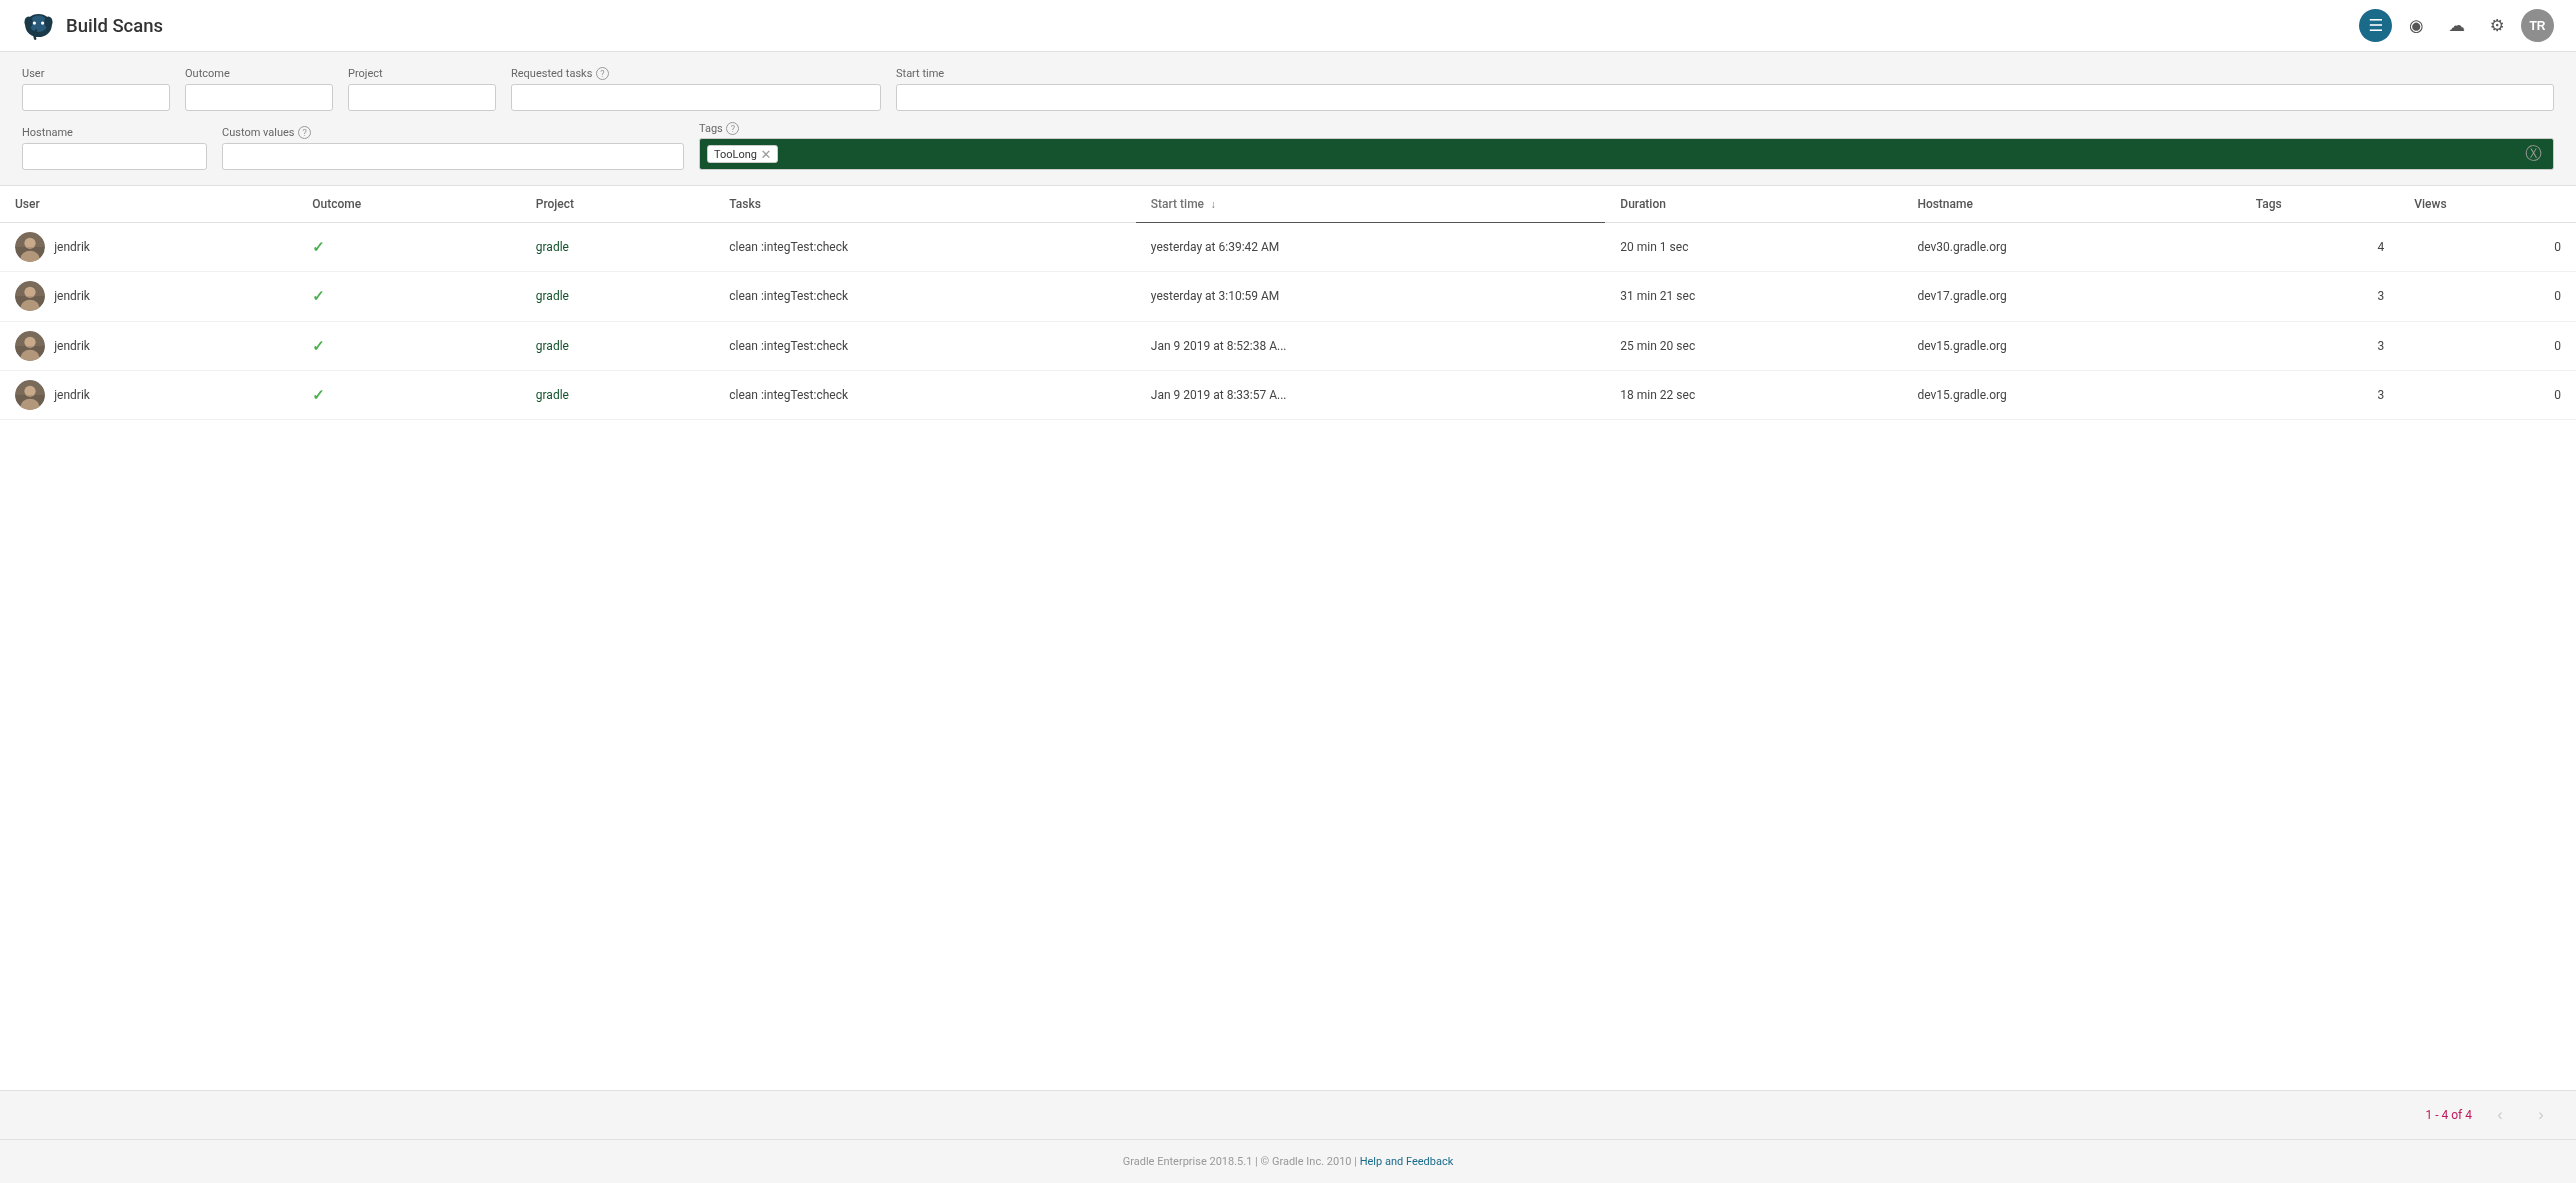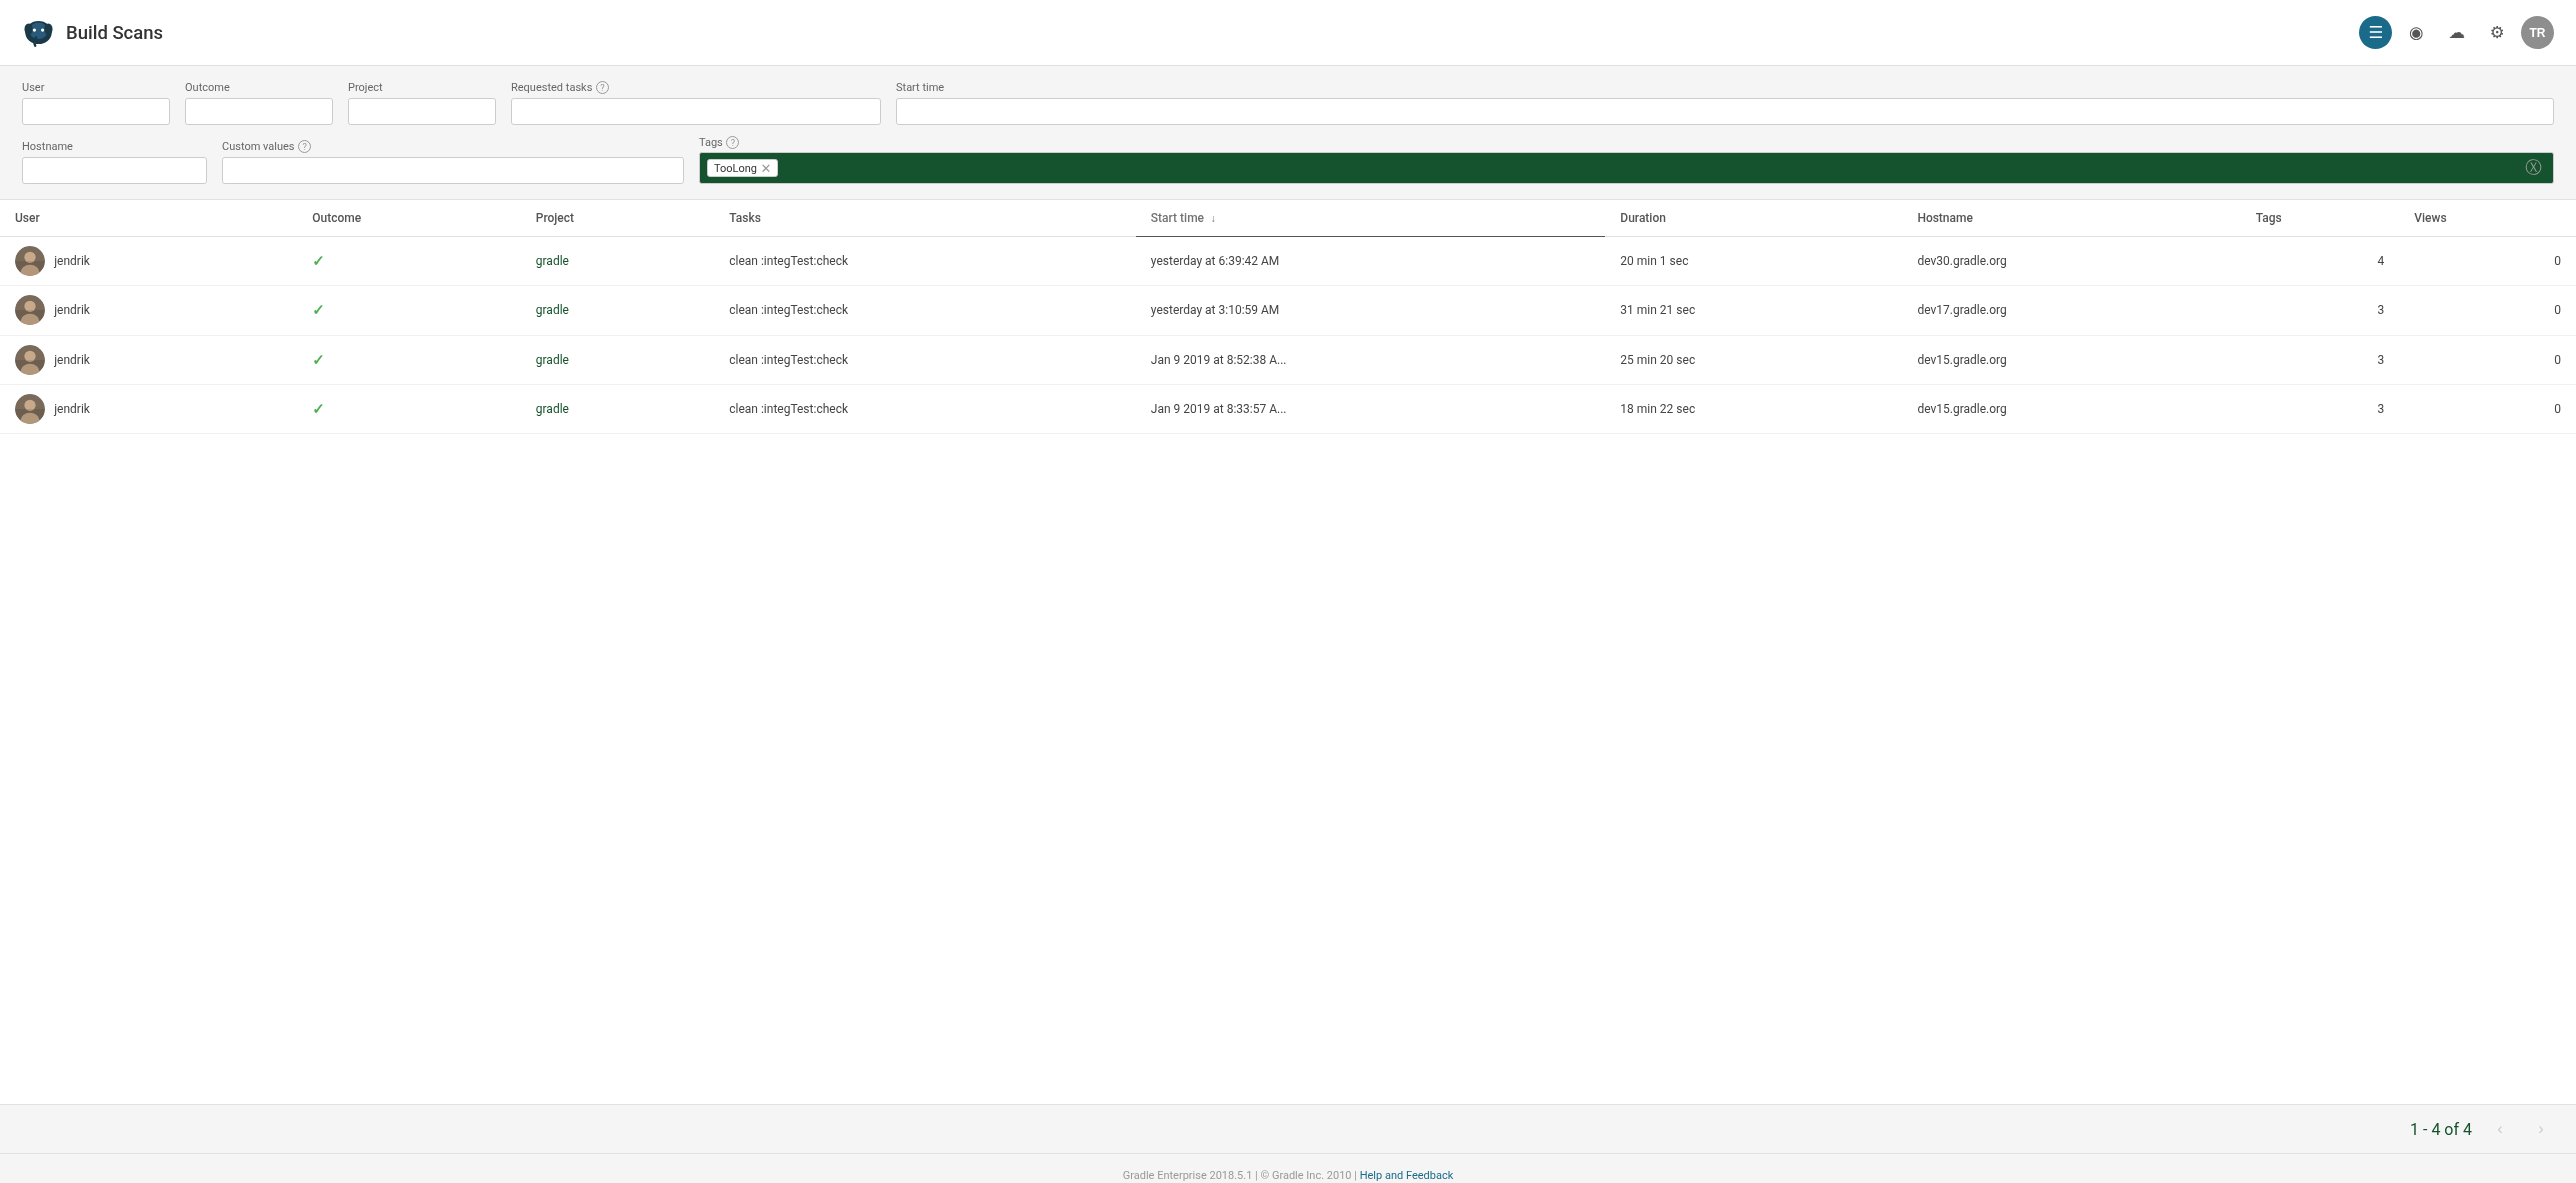--- a/index.html
+++ b/index.html
@@ -9,21 +9,21 @@
       color: #333;
       font-size: 13px;
     }
 
     
     .header {
       display: flex;
       align-items: center;
       justify-content: space-between;
       padding: 0 22px;
-      height: 66px;
+      height: 52px;
       background: #fff;
       border-bottom: 0.9px solid #e0e0e0;
     }
     .header-left {
       display: flex;
       align-items: center;
       gap: 11px;
     }
     .logo-icon {
       width: 33px;
@@ -227,22 +227,22 @@
     .content-footer {
       display: flex;
       justify-content: flex-end;
       align-items: center;
       padding: 11px 22px;
       border-top: 0.9px solid #e0e0e0;
       background: #f5f5f5;
       gap: 15px;
     }
     .pagination-info {
-      font-size: 16px;
-      color: #14532d;
+      font-size: 12px;
+      color: #be185d;
     }
     .pagination-btn {
       width: 26px;
       height: 26px;
       border: none;
       background: transparent;
       cursor: pointer;
       color: #999;
       font-size: 16.6px;
       display: flex;

